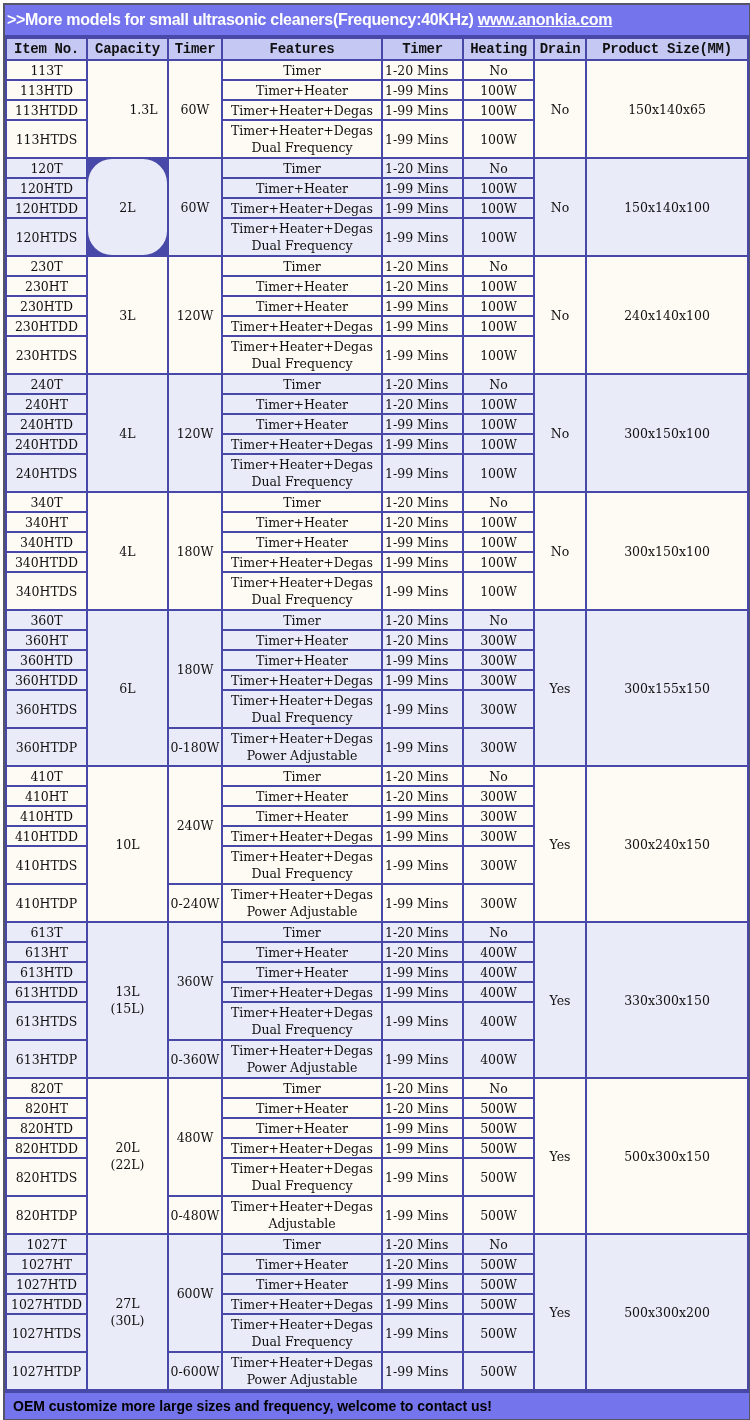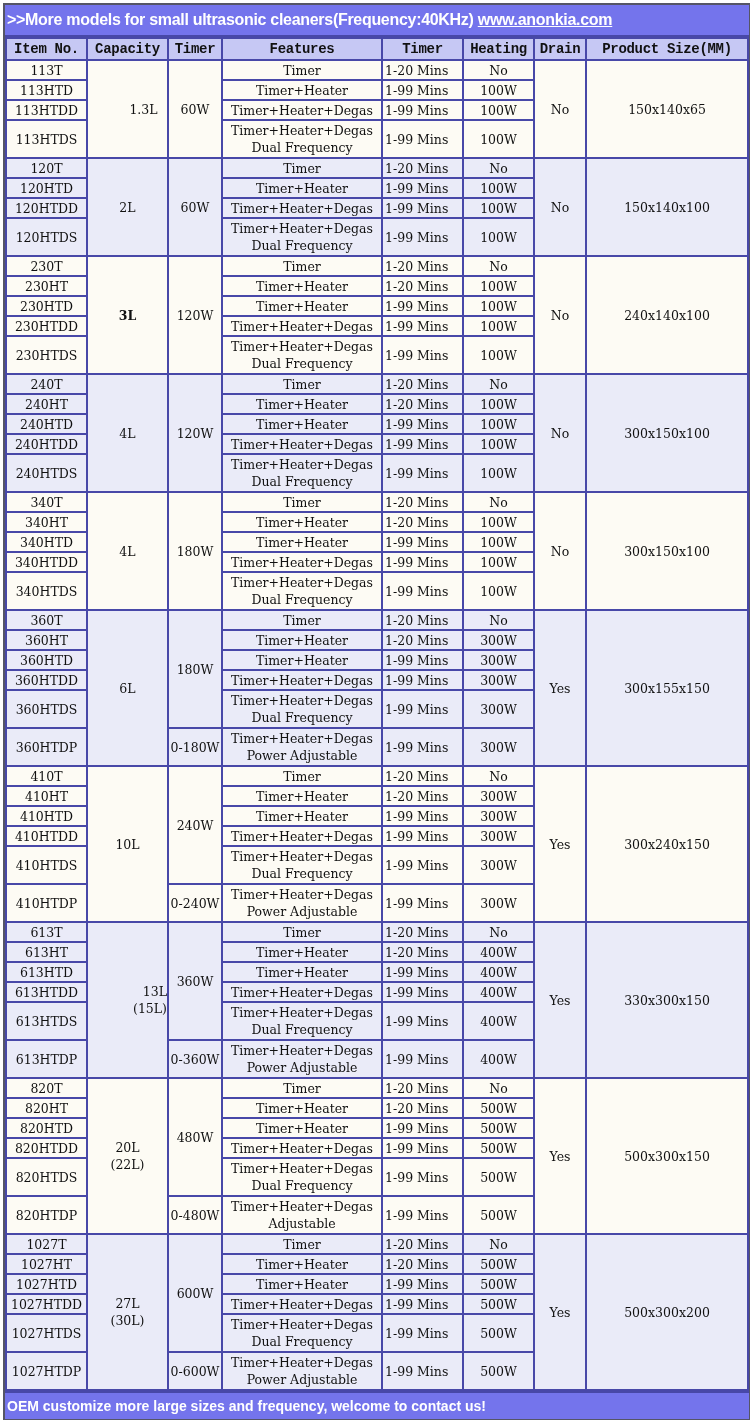--- a/index.html
+++ b/index.html
@@ -24,23 +24,23 @@
     background: #c6c8f4; font-weight: bold; height: 20px; padding: 0;
     font-family: "Liberation Mono", monospace; font-size: 14px; letter-spacing: -0.3px;
     white-space: nowrap; overflow: hidden;
   }
   td { padding: 0; text-align: center; height: 18px; line-height: 17px; white-space: nowrap; overflow: hidden; }
   td.two { height: 36px; line-height: 17px; }
   td.timer { text-align: left; padding-left: 2px; }
   tbody.g-odd td { background: #fdfbf4; }
   tbody.g-even td { background: #eaebf8; }
   .footer {
-    height: 26px; background: #7474ec; color: #ffffff;
+    height: 26px; background: #7474ec; color: #000000;
     font-family: "Liberation Sans", sans-serif; font-weight: bold; font-size: 14px;
-    line-height: 26px; padding-left: 2px; border-top: 2px solid #4848a8;
+    line-height: 26px; padding-left: 8px; border-top: 2px solid #4848a8;
   }
 </style>
 </head>
 <body>
 
 <div class="wrap">
   <div class="title-bar">
     <span>&gt;&gt;More models for small ultrasonic cleaners(Frequency:40KHz) </span><a>www.anonkia.com</a>
   </div>
   <table>
@@ -101,21 +101,21 @@
             <div>Timer+Heater+Degas</div>
             <div>Dual Frequency</div>
           </td>
           <td class="timer two">1-99 Mins</td>
           <td class="two">100W</td>
         </tr>
       </tbody>
       <tbody class="g-even">
         <tr>
           <td>120T</td>
-          <td rowspan="4" style="white-space: pre-line;">2L</td>
+          <td rowspan="4" style="white-space: pre-line; border-radius: 24px;">2L</td>
           <td rowspan="4">60W</td>
           <td>
             <div>Timer</div>
           </td>
           <td class="timer">1-20 Mins</td>
           <td>No</td>
           <td rowspan="4">No</td>
           <td rowspan="4">150x140x100</td>
         </tr>
         <tr>
@@ -140,21 +140,21 @@
             <div>Timer+Heater+Degas</div>
             <div>Dual Frequency</div>
           </td>
           <td class="timer two">1-99 Mins</td>
           <td class="two">100W</td>
         </tr>
       </tbody>
       <tbody class="g-odd">
         <tr>
           <td>230T</td>
-          <td rowspan="5" style="white-space: pre-line; font-weight: bold;">3L</td>
+          <td rowspan="5" style="white-space: pre-line;">3L</td>
           <td rowspan="5">120W</td>
           <td>
             <div>Timer</div>
           </td>
           <td class="timer">1-20 Mins</td>
           <td>No</td>
           <td rowspan="5">No</td>
           <td rowspan="5">240x140x100</td>
         </tr>
         <tr>
@@ -395,21 +395,21 @@
             <div>Timer+Heater+Degas</div>
             <div>Power Adjustable</div>
           </td>
           <td class="timer two">1-99 Mins</td>
           <td class="two">300W</td>
         </tr>
       </tbody>
       <tbody class="g-even">
         <tr>
           <td>613T</td>
-          <td rowspan="6" style="white-space: pre-line; text-align: right;">13L
+          <td rowspan="6" style="white-space: pre-line;">13L
 (15L)</td>
           <td rowspan="5">360W</td>
           <td>
             <div>Timer</div>
           </td>
           <td class="timer">1-20 Mins</td>
           <td>No</td>
           <td rowspan="6">Yes</td>
           <td rowspan="6">330x300x150</td>
         </tr>

